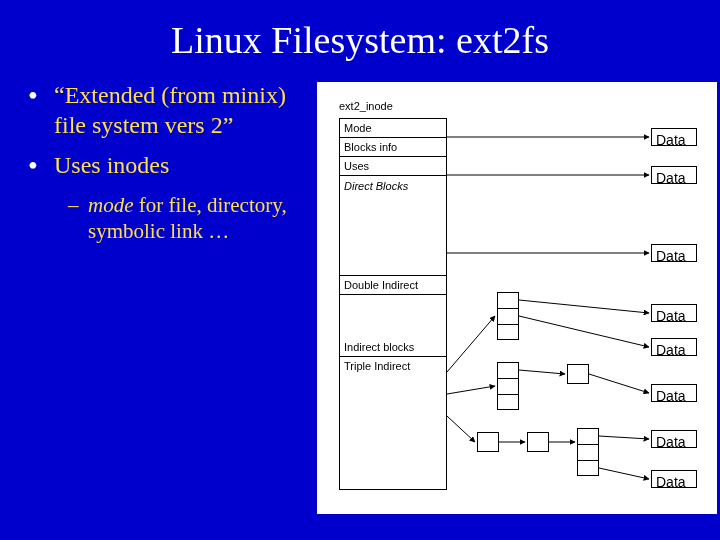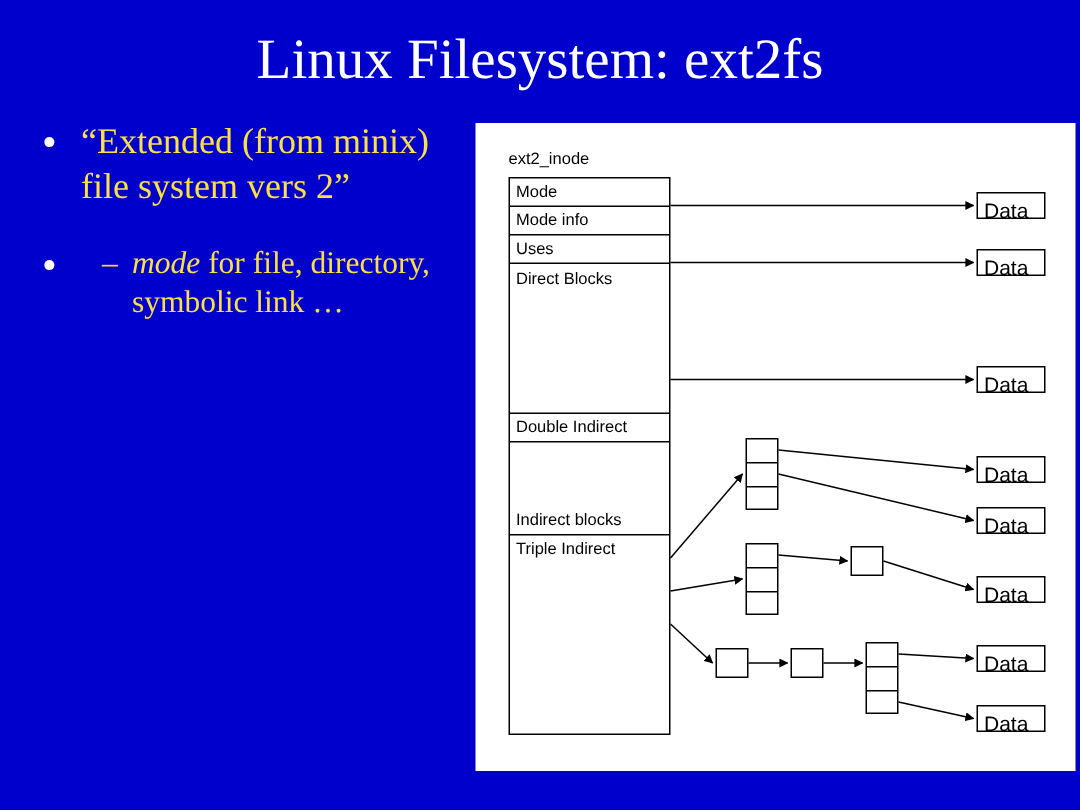--- a/index.html
+++ b/index.html
@@ -37,21 +37,21 @@
   ul.level1 { list-style: none; padding: 0; margin: 0; }
   ul.level1 > li { position: relative; padding-left: 26px; margin-bottom: 10px; }
   ul.level1 > li::before {
     content: "•";
     position: absolute;
     left: 0;
     top: -2px;
     font-size: 28px;
     color: #fff;
   }
-  ul.level2 { list-style: none; padding-left: 14px; margin-top: 22px; font-family: Liberation Serif, serif; }
+  ul.level2 { list-style: none; padding-left: 14px; margin-top: 12px; font-family: Liberation Serif, serif; }
   ul.level2 > li { position: relative; padding-left: 20px; font-size: 21px; }
   ul.level2 > li::before {
     content: "–";
     position: absolute;
     left: 0;
     top: 0;
   }
   .italic { font-style: italic; }
   .diagram {
     position: absolute;
@@ -74,21 +74,21 @@
     background: #fff;
   }
   .inode-box .row {
     border-bottom: 1px solid #000;
     padding: 3px 4px;
     font-size: 11px;
     color: #000;
   }
   .inode-box .row.noborder { border-bottom: none; }
   .inode-box .row.tall { height: 60px; }
-  .inode-box .row.tall2 { height: 100px; padding-top: 4px; }
+  .inode-box .row.tall2 { height: 100px; padding-top: 4px; font-style: italic; }
   .inode-label {
     position: absolute;
     left: 22px;
     top: 18px;
     font-size: 11px;
     color: #000;
   }
   .dbox {
     position: absolute;
     border: 1px solid #000;
@@ -118,36 +118,36 @@
 </head>
 <body>
 
 <div class="slide">
 
   <div class="title">Linux Filesystem: ext2fs</div>
 
   <div class="content">
     <ul class="level1">
       <li><span>“Extended (from minix) file system vers 2”</span></li>
-      <li>
+      <li><span>Uses inodes</span>
         <ul class="level2">
           <li>
             <span class="italic">mode</span><span> for file, directory, symbolic link …</span>
           </li>
         </ul>
       </li>
     </ul>
   </div>
 
   <div class="diagram">
     <div class="inode-label">ext2_inode</div>
 
     <div class="inode-box">
       <div class="row">Mode</div>
-      <div class="row">Mode info</div>
+      <div class="row">Blocks info</div>
       <div class="row">Uses</div>
       <div class="row tall2">Direct Blocks</div>
       <div class="row">Double Indirect</div>
       <div class="row" style="height:62px;padding-top:46px;">Indirect blocks</div>
       <div class="row noborder">Triple Indirect</div>
     </div>
 
     <div class="dbox data" style="top:46px;">Data</div>
     <div class="dbox data" style="top:84px;">Data</div>
     <div class="dbox data" style="top:162px;">Data</div>

